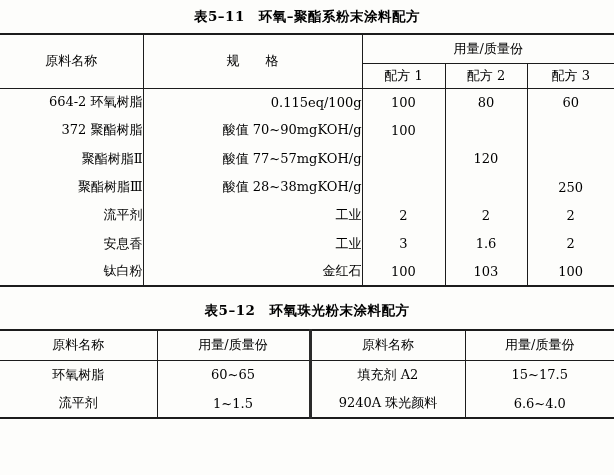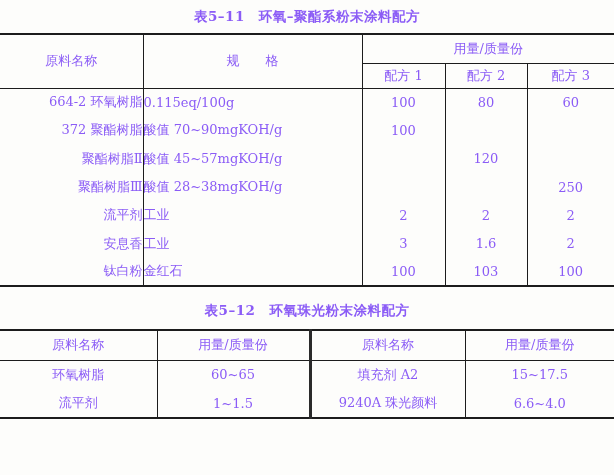--- a/index.html
+++ b/index.html
@@ -5,21 +5,21 @@
   html, body {
     margin: 0;
     padding: 0;
     background: #fdfdfb;
   }
   .page {
     position: relative;
     width: 614px;
     height: 475px;
     background: #fdfdfb;
-    color: #8b5cf6;
+    color: #000000;
     font-family: "DejaVu Serif", "Liberation Serif", serif;
     overflow: hidden;
   }
   .tbl-title {
     text-align: center;
     font-size: 13.5px;
     font-weight: bold;
     line-height: 17px;
     letter-spacing: 0.5px;
   }
@@ -47,21 +47,21 @@
     border-top: 2px solid #1c1c1c;
     border-bottom: 2px solid #1c1c1c;
   }
   .t1 thead { border-bottom: 1.5px solid #1c1c1c; }
   .t1 tr.h1 { height: 29px; }
   .t1 tr.h2 { height: 25px; }
   .t1 tbody tr { height: 28.3px; }
   .t1 .vl { border-left: 1px solid #1c1c1c; }
   .t1 .amt-group { border-bottom: 1px solid #1c1c1c; }
   .t1 td.mat  { text-align: right; padding-left: 6px; }
-  .t1 td.spec { text-align: left; padding-left: 0; }
+  .t1 td.spec { text-align: right; padding-left: 19px; }
 
   
   .t2 {
     border-top: 2px solid #1c1c1c;
     border-bottom: 2px solid #1c1c1c;
   }
   .t2 thead { border-bottom: 1.5px solid #1c1c1c; }
   .t2 tr.h { height: 30px; }
   .t2 tbody tr { height: 29px; }
   .t2 .vl  { border-left: 1px solid #1c1c1c; }
@@ -105,21 +105,21 @@
       </tr>
       <tr>
         <td class="mat">372 聚酯树脂</td>
         <td class="spec vl">酸值 70~90mgKOH/g</td>
         <td class="vl">100</td>
         <td class="vl"></td>
         <td class="vl"></td>
       </tr>
       <tr>
         <td class="mat">聚酯树脂Ⅱ</td>
-        <td class="spec vl">酸值 45~57mgKOH/g</td>
+        <td class="spec vl">酸值 77~57mgKOH/g</td>
         <td class="vl"></td>
         <td class="vl">120</td>
         <td class="vl"></td>
       </tr>
       <tr>
         <td class="mat">聚酯树脂Ⅲ</td>
         <td class="spec vl">酸值 28~38mgKOH/g</td>
         <td class="vl"></td>
         <td class="vl"></td>
         <td class="vl">250</td>

